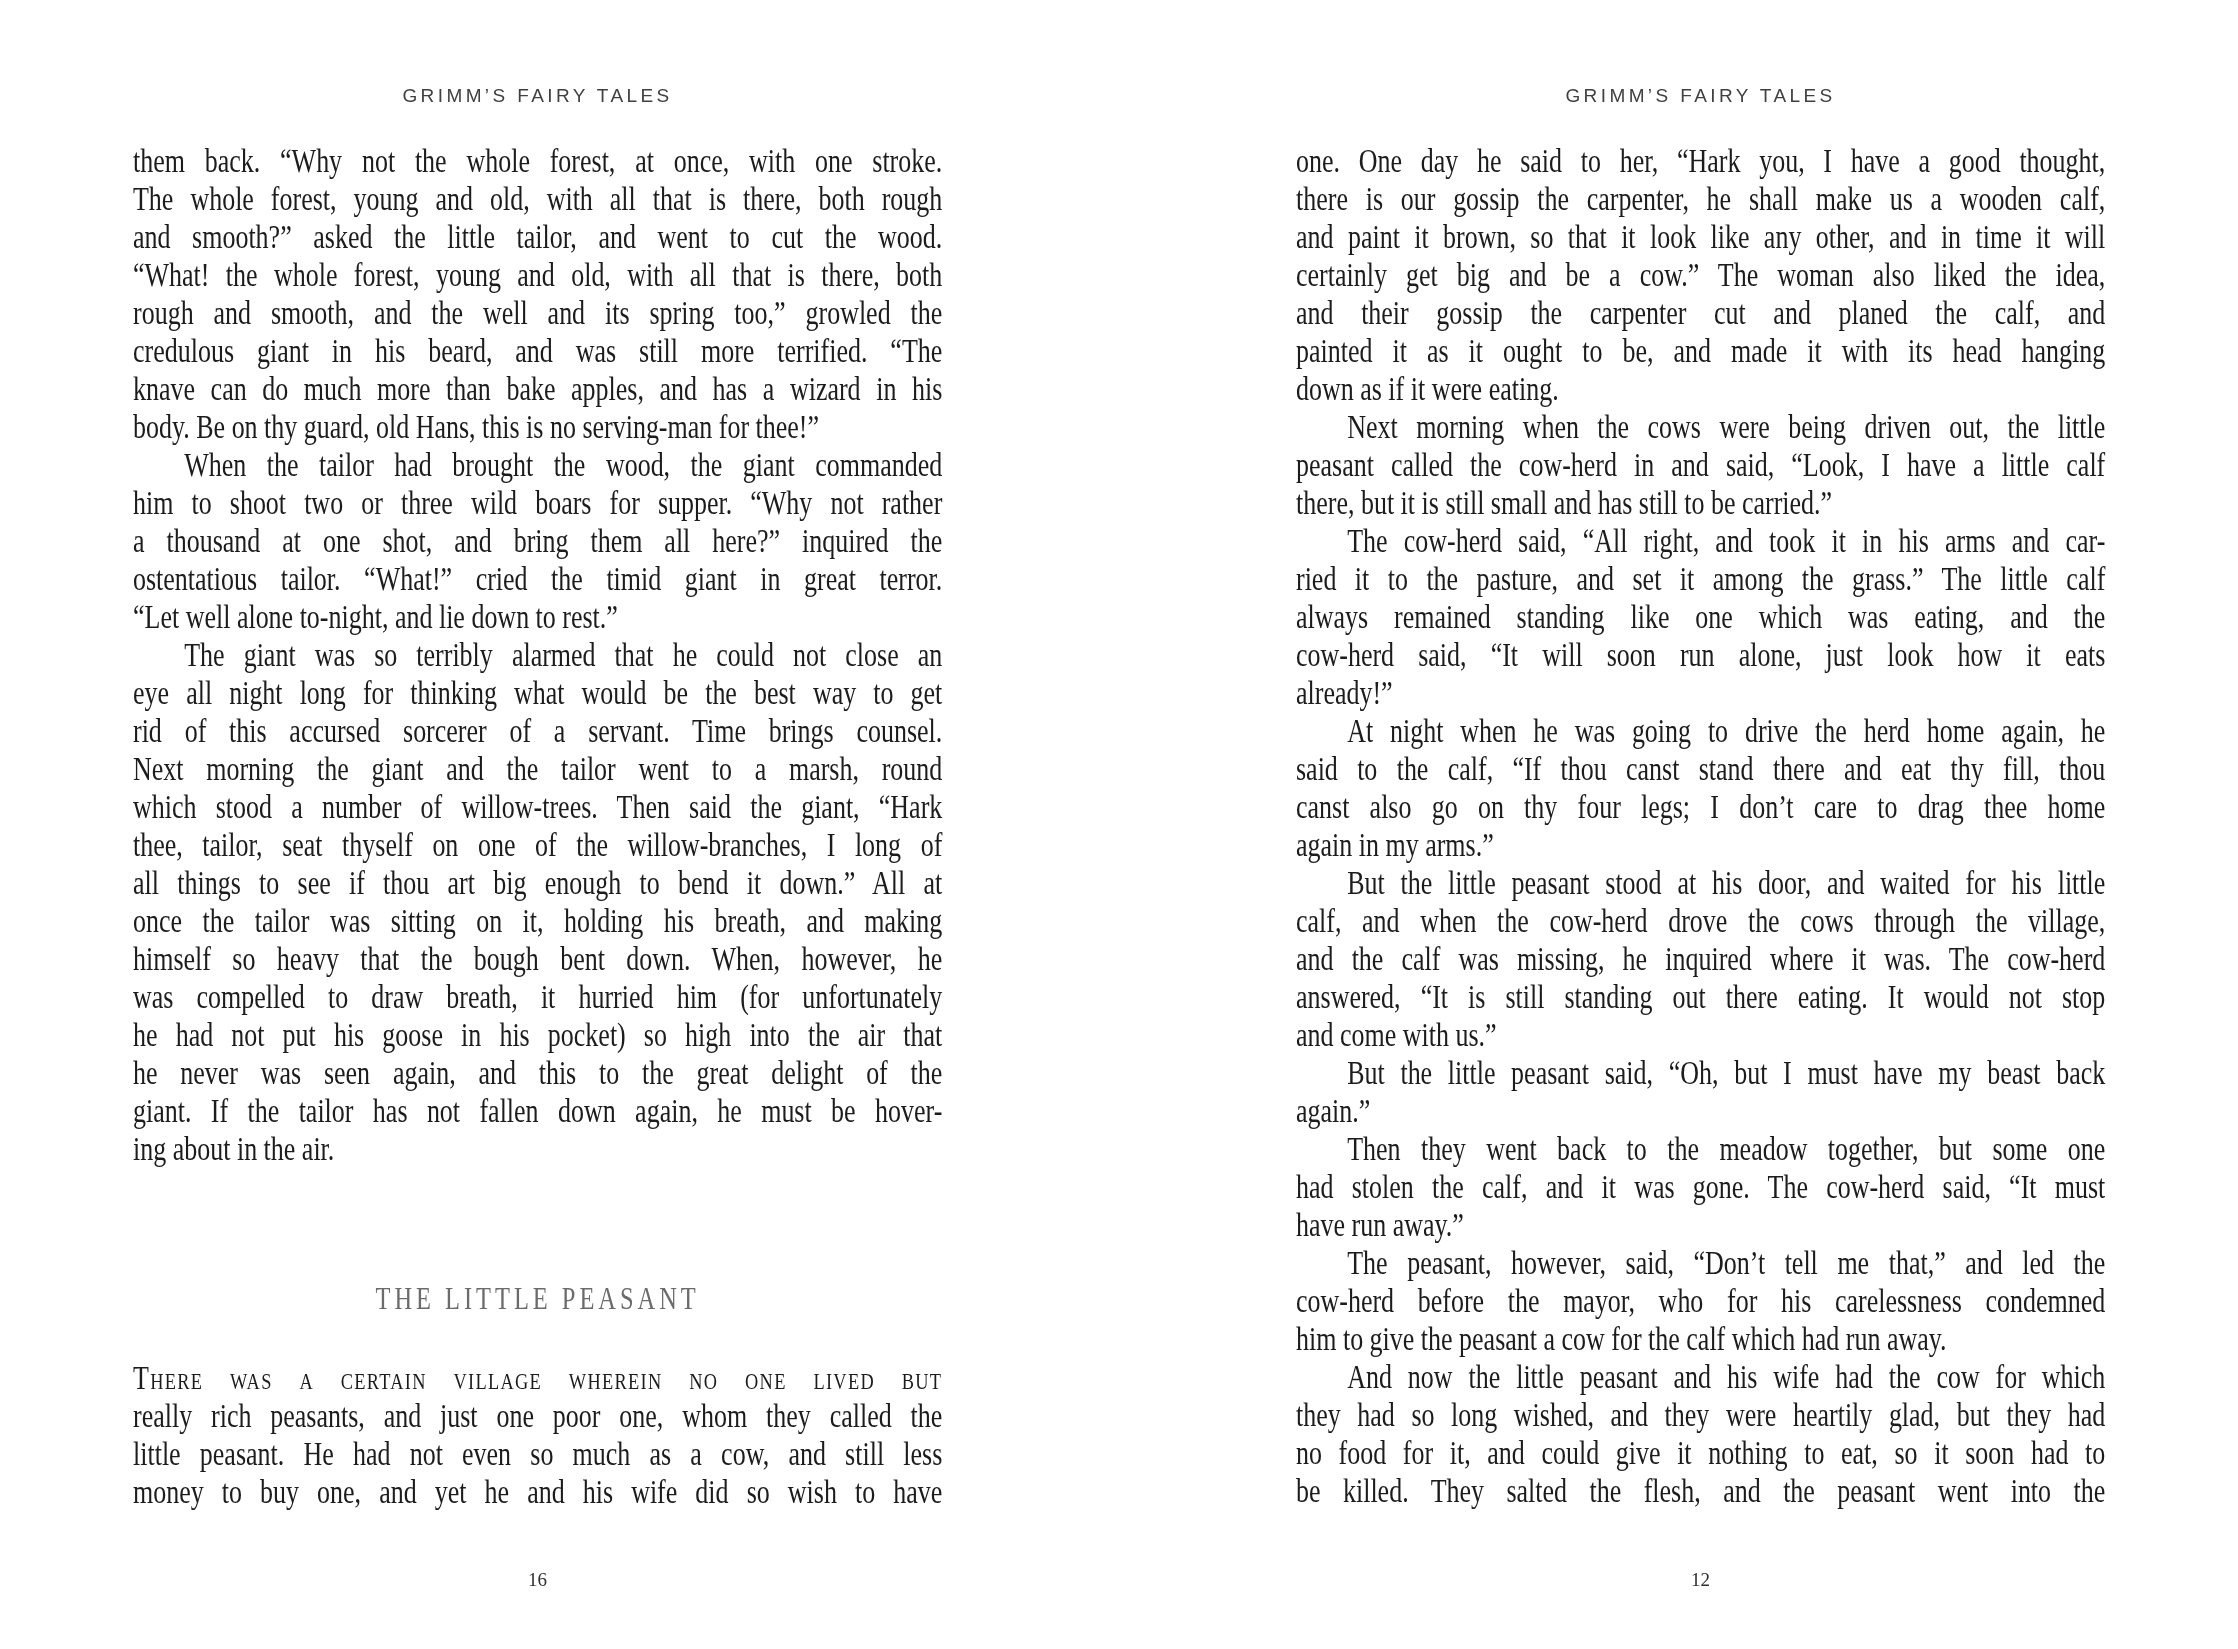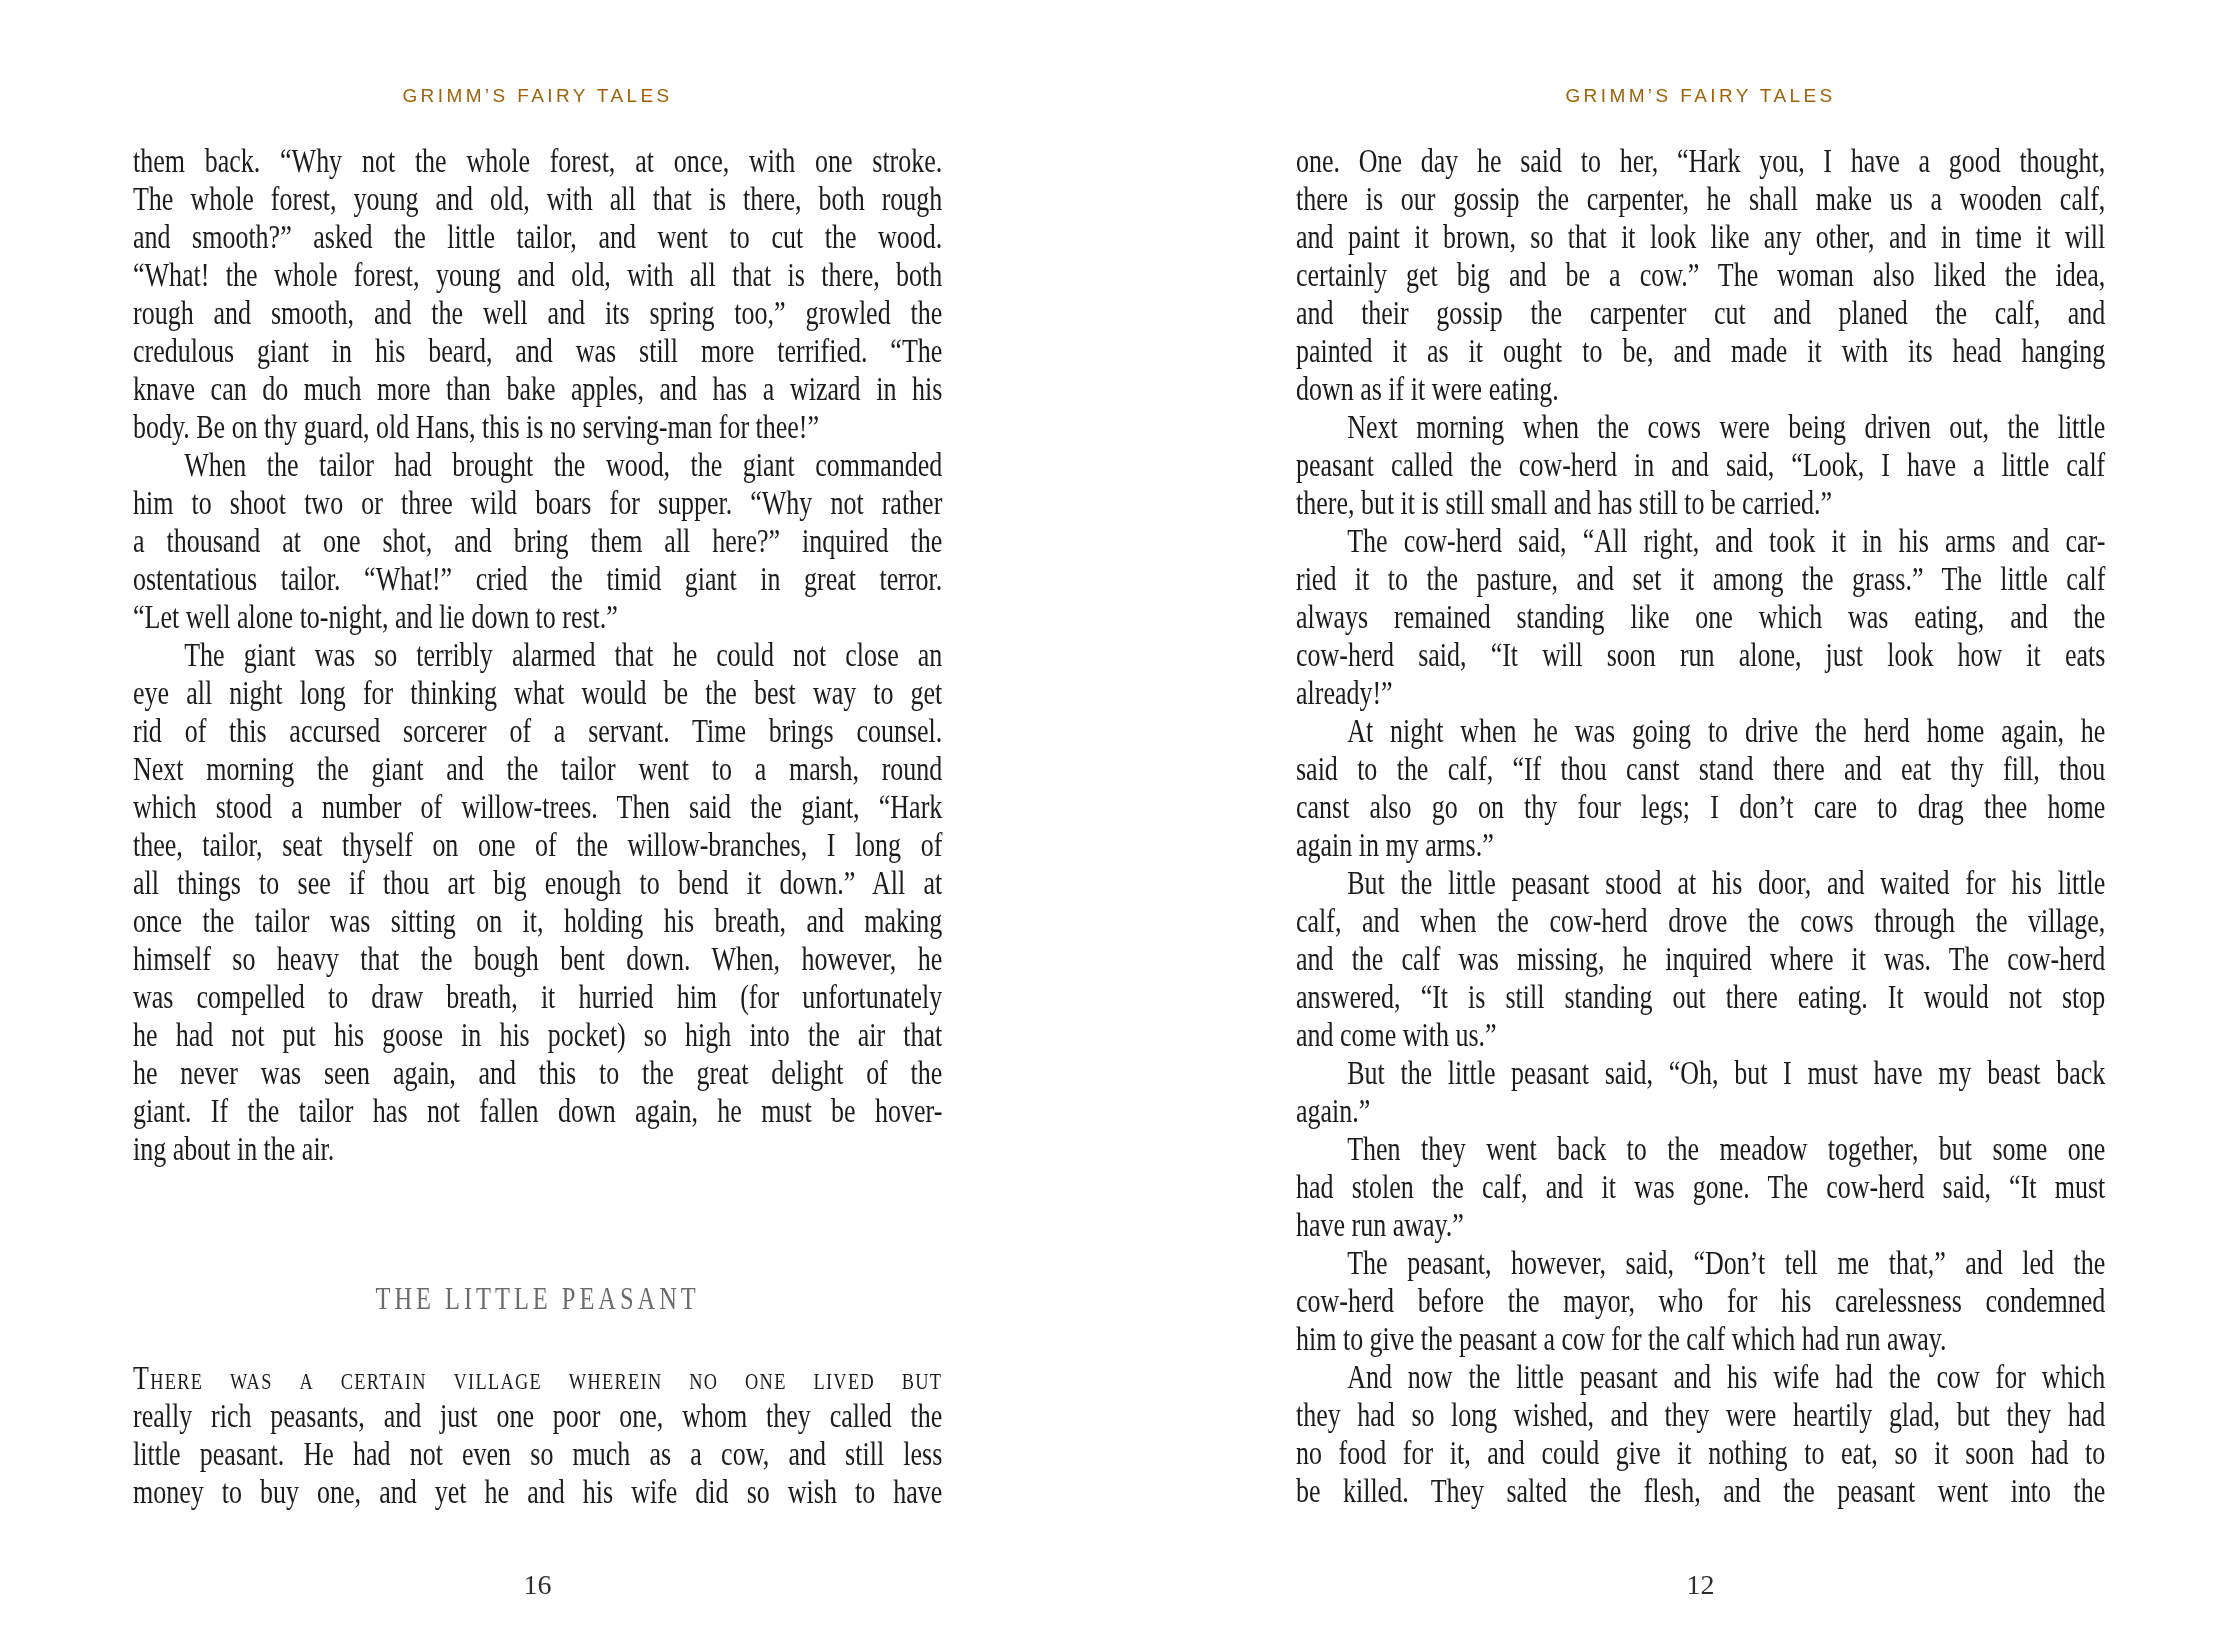--- a/index.html
+++ b/index.html
@@ -22,21 +22,21 @@
   #page-right { left: 1296px; }
   .running-head {
     position: absolute;
     top: 85px;
     left: 0;
     width: 100%;
     text-align: center;
     font-family: "Liberation Sans", sans-serif;
     font-size: 19px;
     letter-spacing: 3.4px;
-    color: #a16207;
+    color: #404040;
     white-space: nowrap;
   }
   
   .text-block {
     position: absolute;
     top: 142px;
     left: 0;
     width: 1059px;
     transform: scaleX(0.7642);
     transform-origin: 0 0;
@@ -61,21 +61,21 @@
     text-align: center;
     color: #6b6b6b;
     white-space: nowrap;
   }
   .folio {
     position: absolute;
     top: 1569px;
     left: 0;
     width: 100%;
     text-align: center;
-    font-size: 28px;
+    font-size: 19px;
     color: #2e2e2e;
   }
 </style>
 </head>
 <body>
 
 <div class="spread">
 
   <section class="page" id="page-left">
     <header class="running-head">GRIMM’S FAIRY TALES</header>

